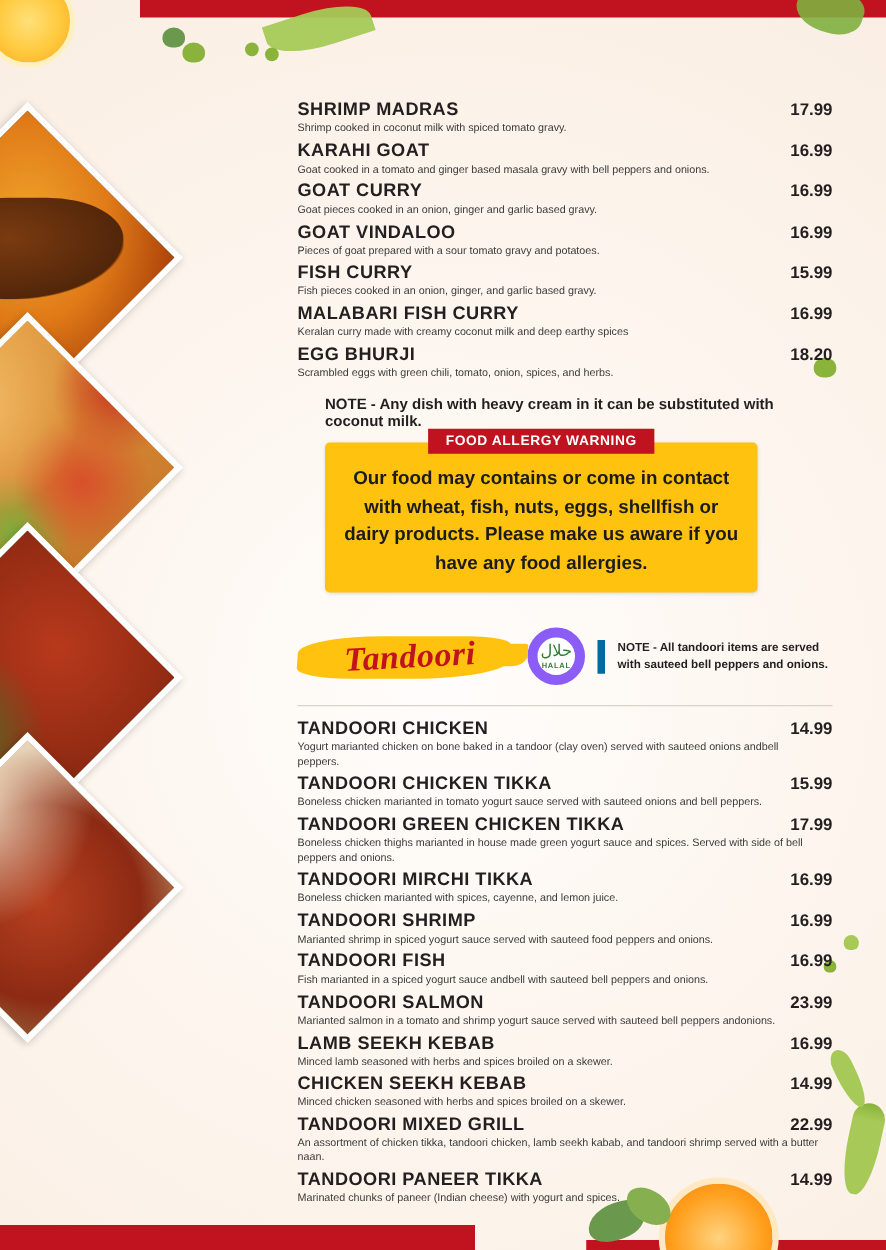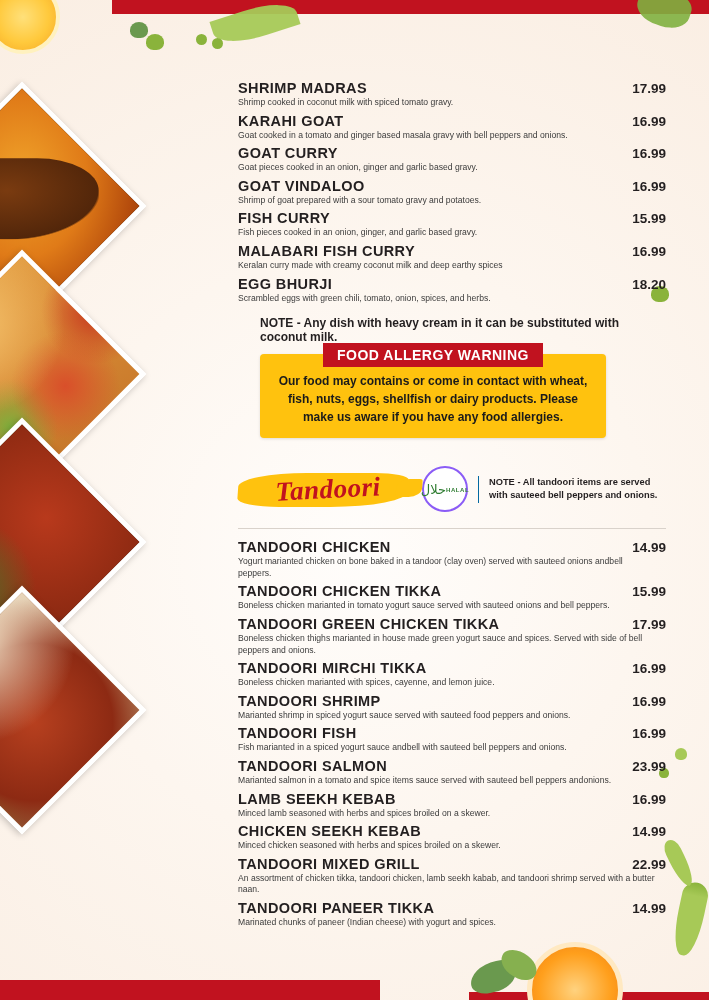--- a/index.html
+++ b/index.html
@@ -166,25 +166,25 @@
   
   .allergy {
     width:346px; margin:0 auto 0 22px;
     background:#ffc20e; border-radius:4px;
     padding:10px 14px 12px;
     position:relative;
     box-shadow:0 1px 3px rgba(0,0,0,.12);
   }
   .allergy-title {
     position:absolute; top:-11px; left:50%; transform:translateX(-50%);
-    background:#c1121f; color:#fff; font-size:14px; font-weight:bold;
+    background:#c1121f; color:#fff; font-size:11px; font-weight:bold;
     letter-spacing:.5px; padding:4px 14px; white-space:nowrap;
   }
   .allergy-body {
-    margin-top:8px; text-align:center; font-size:12px; line-height:1.5;
+    margin-top:8px; text-align:center; font-size:15px; line-height:1.5;
     font-weight:bold; color:#1b1b1b;
   }
 
   
   .sec-head {
     display:flex; align-items:center; margin:26px 0 14px 0;
   }
   .brush {
     position:relative; width:180px; height:50px;
   }
@@ -199,29 +199,29 @@
     background:#ffc20e; border-radius:50% 10% 50% 10%;
   }
   .brush-text {
     position:absolute; inset:0; display:flex; align-items:center; justify-content:center;
     font-family:"Liberation Serif", serif; font-style:italic; font-weight:bold;
     font-size:27px; color:#c1121f; letter-spacing:.5px;
     transform:rotate(-3deg);
   }
   .halal {
     width:46px; height:46px; border-radius:50%;
-    border:2px solid #8b5cf6;
-    display:flex; flex-direction:row; align-items:center; justify-content:center;
+    border:8px solid #8b5cf6;
+    display:flex; flex-direction:column; align-items:center; justify-content:center;
     color:#2f7d32; margin:0 10px 0 4px; background:#fff;
   }
   .halal .ar { font-size:13px; line-height:1; font-family:"DejaVu Sans", sans-serif; }
   .halal .lt { font-size:6px; font-weight:bold; letter-spacing:.6px; margin-top:2px; }
   .sec-note {
     flex:1; font-size:9.3px; line-height:1.45; color:#231f20; font-weight:600;
-    border-left:1px solid #0369a1; padding-left:10px;
+    border-left:6px solid #0369a1; padding-left:10px;
   }
   .sec-note b{ font-weight:bold; }
 
   .divider-line{
     height:1px; background:#d9d2cb; margin:8px 0 10px 0;
   }
 </style>
 </head>
 <body>
 
@@ -291,21 +291,21 @@
         <span class="item-name">GOAT CURRY</span>
         <span class="item-price">16.99</span>
       </div>
       <div class="item-desc">Goat pieces cooked in an onion, ginger and garlic based gravy.</div>
     </div>
     <div class="item">
       <div class="item-head">
         <span class="item-name">GOAT VINDALOO</span>
         <span class="item-price">16.99</span>
       </div>
-      <div class="item-desc">Shrimp of goat prepared with a sour tomato gravy and potatoes.</div>
+      <div class="item-desc">Pieces of goat prepared with a sour tomato gravy and potatoes.</div>
     </div>
     <div class="item">
       <div class="item-head">
         <span class="item-name">FISH CURRY</span>
         <span class="item-price">15.99</span>
       </div>
       <div class="item-desc">Fish pieces cooked in an onion, ginger, and garlic based gravy.</div>
     </div>
     <div class="item">
       <div class="item-head">
@@ -391,21 +391,21 @@
         <span class="item-name">TANDOORI FISH</span>
         <span class="item-price">16.99</span>
       </div>
       <div class="item-desc">Fish marianted in a spiced yogurt sauce andbell with sauteed bell peppers and onions.</div>
     </div>
     <div class="item">
       <div class="item-head">
         <span class="item-name">TANDOORI SALMON</span>
         <span class="item-price">23.99</span>
       </div>
-      <div class="item-desc">Marianted salmon in a tomato and spice items sauce served with sauteed bell peppers andonions.</div>
+      <div class="item-desc">Marianted salmon in a tomato and shrimp yogurt sauce served with sauteed bell peppers andonions.</div>
     </div>
     <div class="item">
       <div class="item-head">
         <span class="item-name">LAMB SEEKH KEBAB</span>
         <span class="item-price">16.99</span>
       </div>
       <div class="item-desc">Minced lamb seasoned with herbs and spices broiled on a skewer.</div>
     </div>
     <div class="item">
       <div class="item-head">

